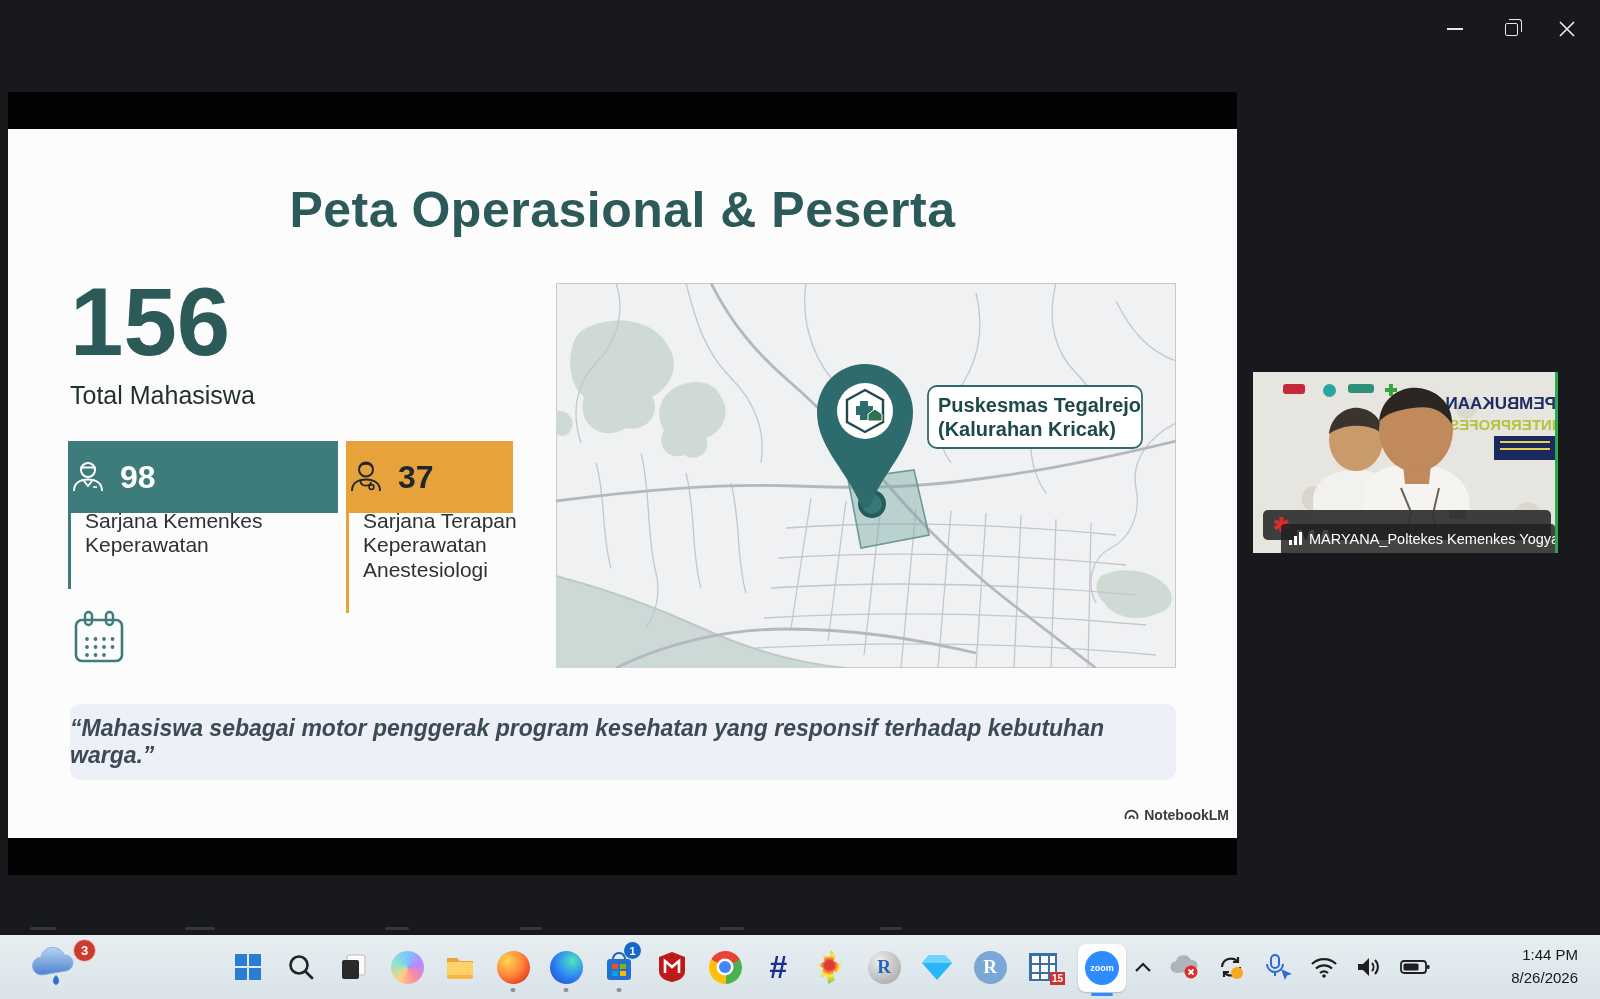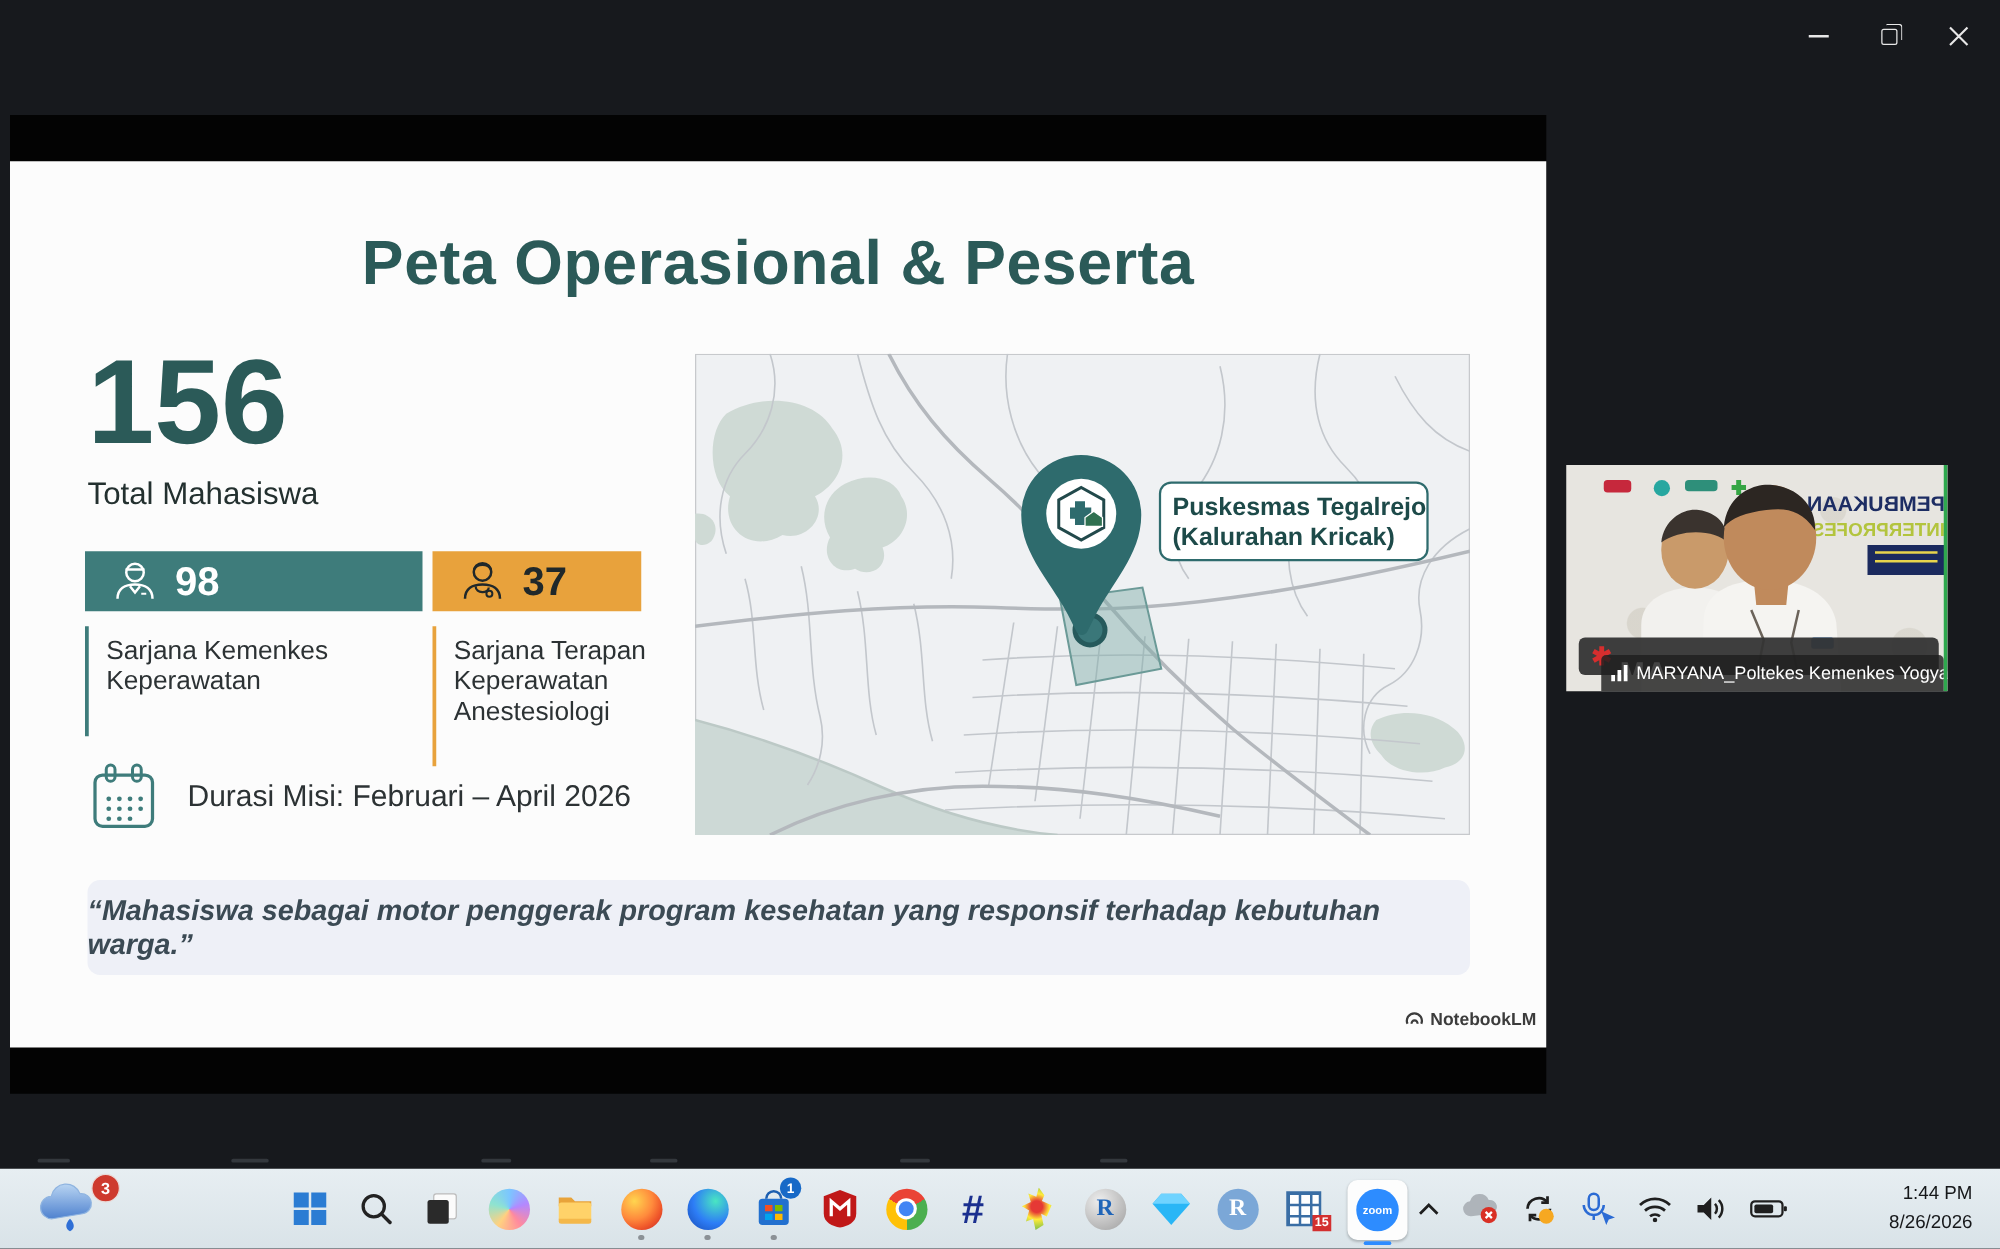--- a/index.html
+++ b/index.html
@@ -18,21 +18,21 @@
                    border-top:1.6px solid #e8e8e8; border-right:1.6px solid #e8e8e8; border-radius:0 3px 0 0; }
 
   
   #slide-frame { position:absolute; left:8px; top:75px; width:1229px; height:783px; background:#030303;margin-top:17px; }
   #slide { position:absolute; left:0; top:37px; width:1229px; height:709px; background:#fcfcfc; }
   #slide-title { position:absolute; left:0; top:52px; width:100%; text-align:center;
                  font-size:50px; font-weight:bold; color:#2b5a58; letter-spacing:0.5px; }
   #big-number { position:absolute; left:62px; top:138px; font-size:96px; font-weight:bold; color:#2b5a58; }
   #total-label { position:absolute; left:62px; top:252px; font-size:25px; color:#23302f; }
 
-  .stat-box { position:absolute; top:312px; height:48px; display:flex; align-items:center; gap:12px; padding:0 20px; }
+  .stat-box { position:absolute; top:312px; height:72px; display:flex; align-items:center; gap:12px; padding:0 0; }
   #stat-teal { left:60px; width:270px; background:#3e7c7b; }
   #stat-orange { left:338px; width:167px; background:#e8a23c; }
   #stat-teal .stat-value { color:#ffffff; }
   #stat-orange .stat-value { color:#20282a; }
   .stat-value { font-size:32px; font-weight:bold; }
 
   .stat-caption { position:absolute; top:372px; padding:8px 0 0 14px; font-size:21px; line-height:1.16;
                   color:#2c3234; }
   #caption-teal { left:60px; width:268px; border-left:3px solid #3e7c7b; height:88px; }
   #caption-orange { left:338px; width:176px; border-left:3px solid #e8a23c; height:112px; }
@@ -164,21 +164,20 @@
               <circle cx="42.5" cy="30" r="1.9"></circle>
             <circle cx="17" cy="38" r="1.9"></circle>
               <circle cx="25.5" cy="38" r="1.9"></circle>
               <circle cx="34" cy="38" r="1.9"></circle>
               <circle cx="42.5" cy="38" r="1.9"></circle>
             <circle cx="17" cy="46" r="1.9"></circle>
               <circle cx="25.5" cy="46" r="1.9"></circle>
               <circle cx="34" cy="46" r="1.9"></circle>
           </g>
         </svg>
-        <span id="duration-text">Durasi Misi: Februari – April 2026</span>
       </div>
 
       <div id="map-box">
         <svg width="620" height="385" viewBox="0 0 620 385">
           <rect x="0.5" y="0.5" width="619" height="384" fill="#eff1f3" stroke="#c7c9cc"></rect>
 
           <g fill="#cfdad5">
             <path d="M25,48 C55,30 96,36 110,60 C126,80 116,104 96,114 C106,130 90,150 70,145 C45,160 20,140 28,114 C10,100 10,62 25,48 Z"></path>
             <path d="M0,128 C12,126 22,138 13,150 C6,156 0,152 0,148 Z"></path>
             <path d="M120,104 C140,94 160,100 165,114 C176,130 166,150 150,155 C156,170 140,180 128,172 C112,178 100,162 108,147 C98,130 105,112 120,104 Z"></path>

